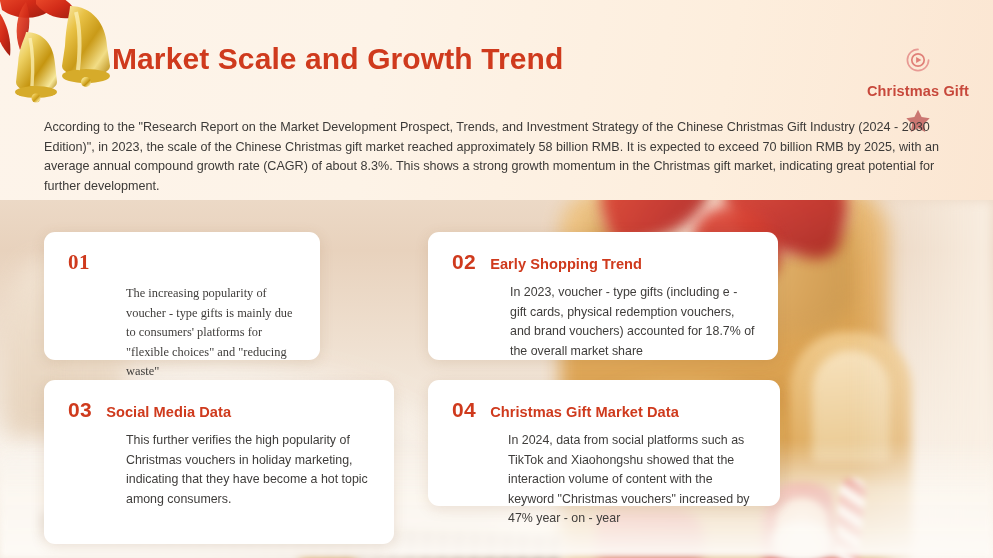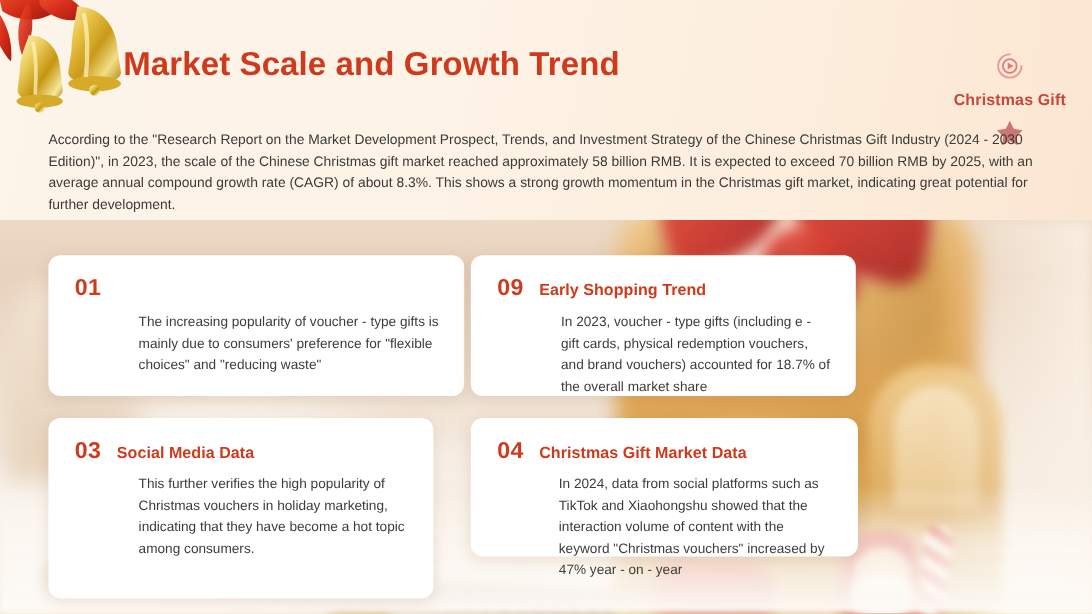--- a/index.html
+++ b/index.html
@@ -239,21 +239,21 @@
   }
 
   
   .card {
     position: absolute;
     background: #ffffff;
     border-radius: 11px;
     box-shadow: 0 3px 14px rgba(140, 92, 50, .15);
     padding: 18px 22px 18px 24px;
   }
-  .card-1 { left: 44px;  top: 232px; width: 378px; height: 128px; }
+  .card-1 { left: 44px;  top: 232px; width: 276px; height: 128px; font-family: Liberation Serif, serif; }
   .card-2 { left: 428px; top: 232px; width: 350px; height: 128px; }
   .card-3 { left: 44px;  top: 380px; width: 350px; height: 164px; }
   .card-4 { left: 428px; top: 380px; width: 352px; height: 126px; }
 
   .card-head { display: flex; align-items: baseline; gap: 14px; }
   .card-num {
     font-size: 21px; font-weight: 700; color: #cf3a1d;
     letter-spacing: .4px;
   }
   .card-title {
@@ -354,26 +354,26 @@
       <path d="M13 1.8 L16.6 9.1 L24.7 10.3 L18.9 16 L20.2 24 L13 20.2 L5.8 24 L7.1 16 L1.3 10.3 L9.4 9.1 Z" fill="#cb7772"></path>
     </svg>
   </div>
 
   <p class="intro">According to the "Research Report on the Market Development Prospect, Trends, and Investment Strategy of the Chinese Christmas Gift Industry (2024 - 2030 Edition)", in 2023, the scale of the Chinese Christmas gift market reached approximately 58 billion RMB. It is expected to exceed 70 billion RMB by 2025, with an average annual compound growth rate (CAGR) of about 8.3%. This shows a strong growth momentum in the Christmas gift market, indicating great potential for further development.</p>
 
   <div class="card card-1">
     <div class="card-head">
       <span class="card-num">01</span>
     </div>
-    <div class="card-body">The increasing popularity of voucher - type gifts is mainly due to consumers' preference for "flexible choices" and "reducing waste"</div>
+    <div class="card-body">The increasing popularity of voucher - type gifts is mainly due to consumers' platforms for "flexible choices" and "reducing waste"</div>
   </div>
 
   <div class="card card-2">
     <div class="card-head">
-      <span class="card-num">09</span>
+      <span class="card-num">02</span>
       <span class="card-title">Early Shopping Trend</span>
     </div>
     <div class="card-body">In 2023, voucher - type gifts (including e - gift cards, physical redemption vouchers, and brand vouchers) accounted for 18.7% of the overall market share</div>
   </div>
 
   <div class="card card-3">
     <div class="card-head">
       <span class="card-num">03</span>
       <span class="card-title">Social Media Data</span>
     </div>

